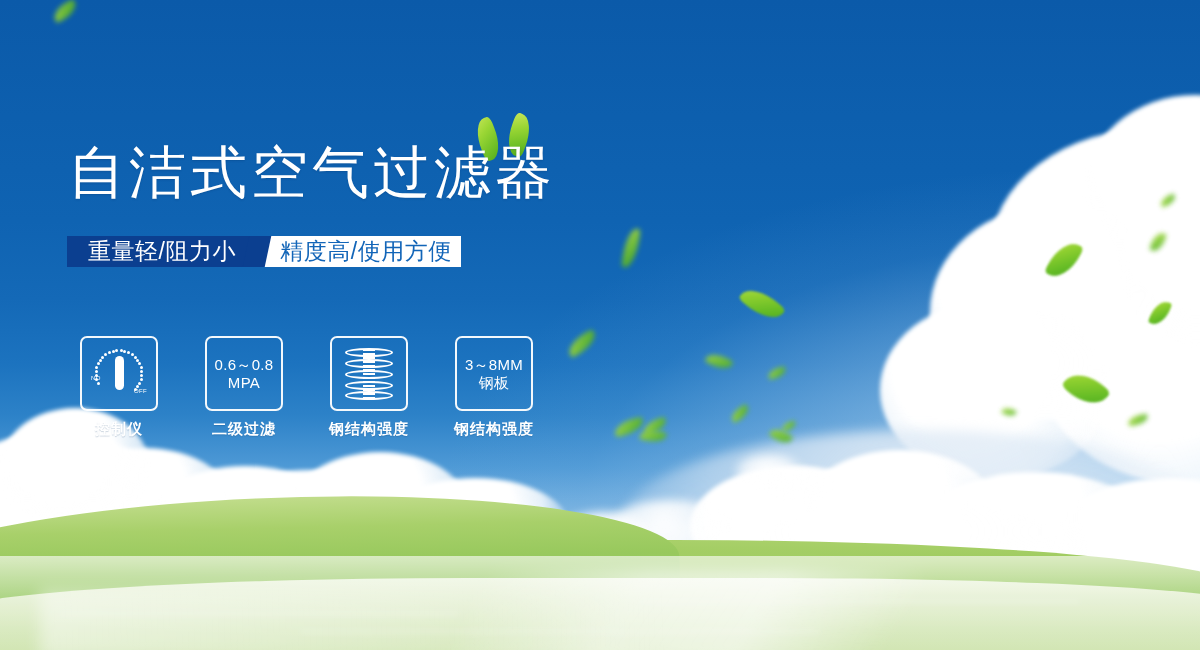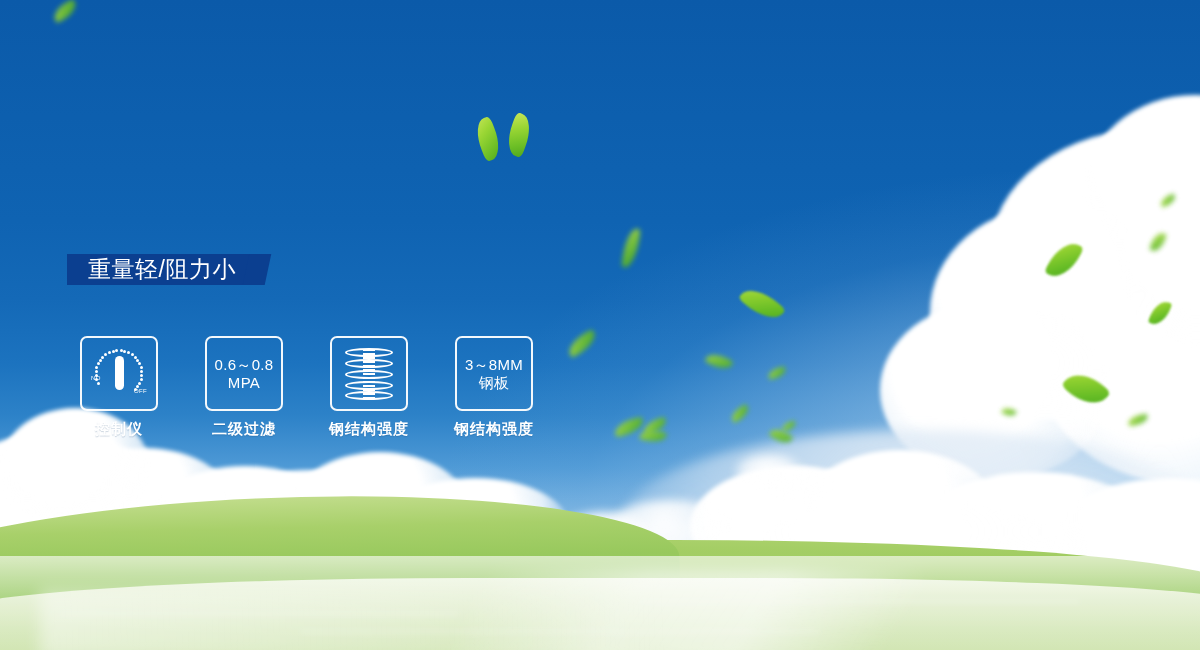--- a/index.html
+++ b/index.html
@@ -178,21 +178,21 @@
   }
   .sprout .lf-l { left: 2px;  top: 6px;  border-radius: 70% 18% 70% 18%; transform: rotate(-22deg); }
   .sprout .lf-r { left: 33px; top: 2px;  border-radius: 18% 70% 18% 70%; transform: rotate(20deg); }
 
   
   .subbar {
     position: absolute;
     left: 67px; top: 236px;
     width: 394px; height: 49px;
     display: flex;
-    align-items: flex-end;
+    align-items: flex-start;
   }
   .subbar-dark {
     position: relative;
     width: 190px;
     background: #0b3f90;
     display: flex; align-items: center; justify-content: center;
     color: #ffffff;
     font-size: 23px;
     letter-spacing: 0.5px;
     z-index: 2;
@@ -383,24 +383,28 @@
   <div class="leaf blurred" style="left:1160px; top:196px; width:16px; height:9px;  transform:rotate(-22deg);"></div>
   <div class="leaf blurred" style="left:1002px; top:408px; width:14px; height:8px;  transform:rotate(26deg);"></div>
   <div class="leaf blurred" style="left:782px; top:422px; width:14px; height:8px;  transform:rotate(-14deg);"></div>
   <div class="leaf blurred" style="left:640px; top:430px; width:26px; height:12px; transform:rotate(12deg);"></div>
 
   <div class="sprout">
     <div class="lf lf-l"></div>
     <div class="lf lf-r"></div>
   </div>
 
+  <div class="title">自洁式空气过滤器</div>
 
   <div class="subbar">
     <div class="subbar-dark">
       <span class="subbar-dark-label">重量轻/阻力小</span>
+    </div>
+    <div class="subbar-light">
+      <span class="subbar-light-label">精度高/使用方便</span>
     </div>
   </div>
 
   <div class="features">
 
     <div class="feature">
       <div class="feature-box">
         <div class="dial">
           <div class="needle"></div>
           <span class="tag tag-no">NO</span>

